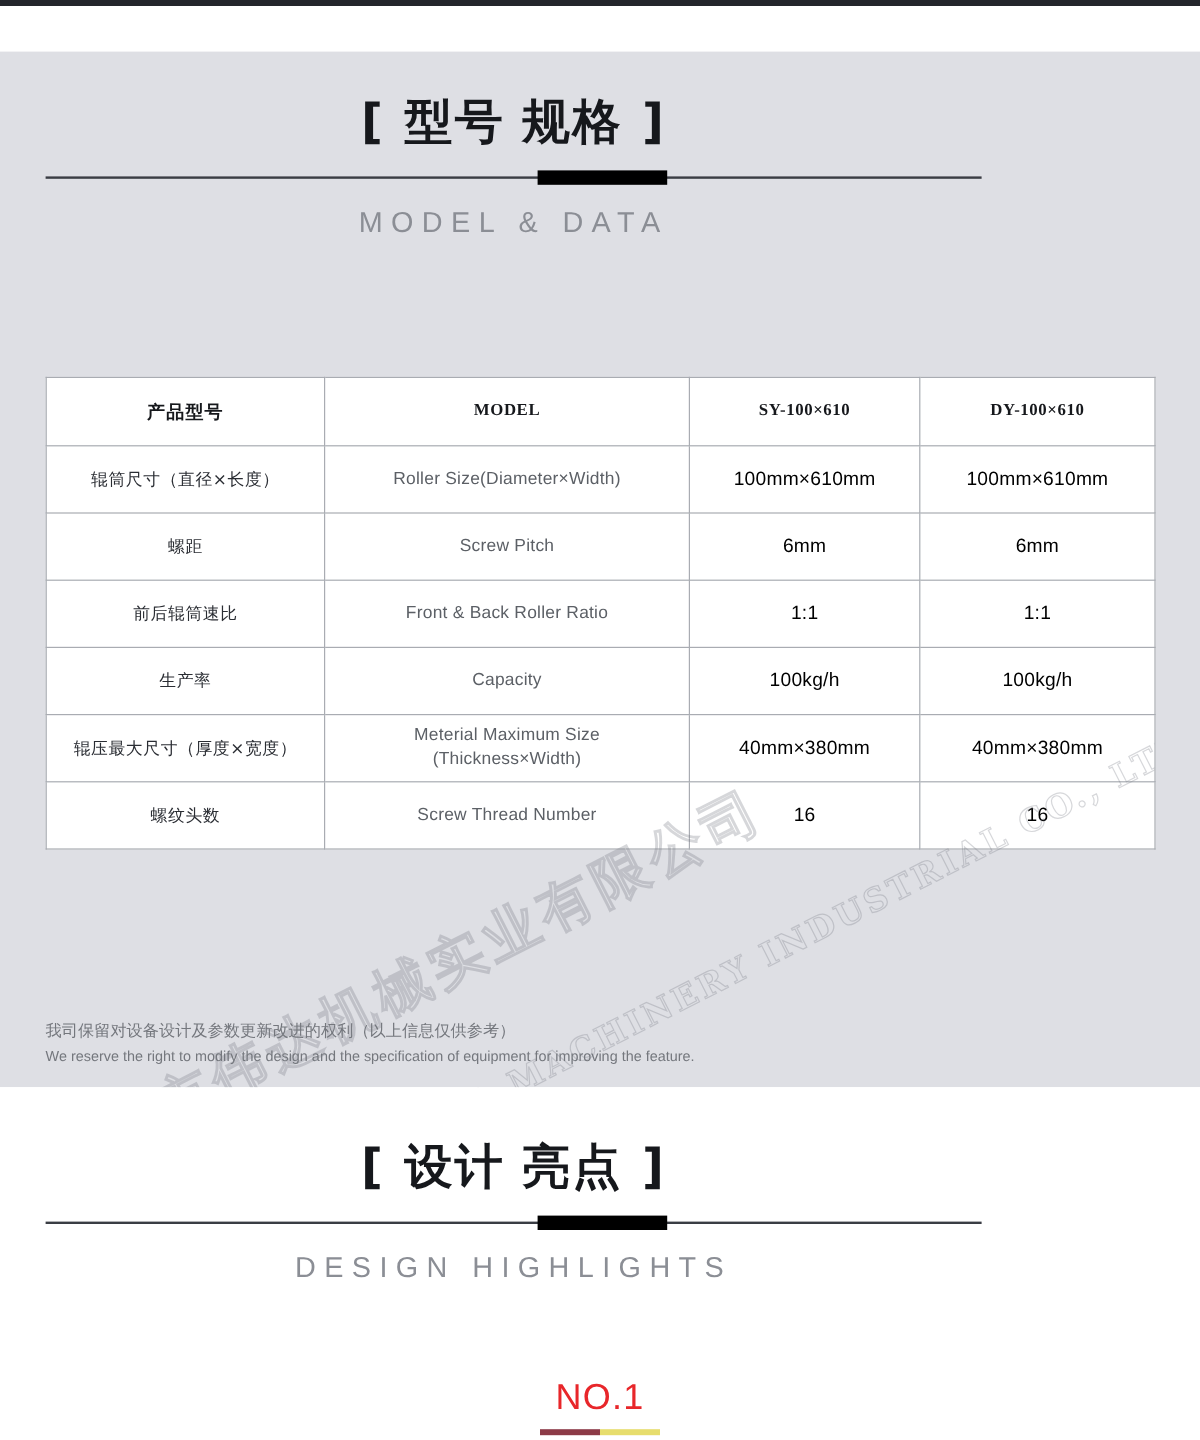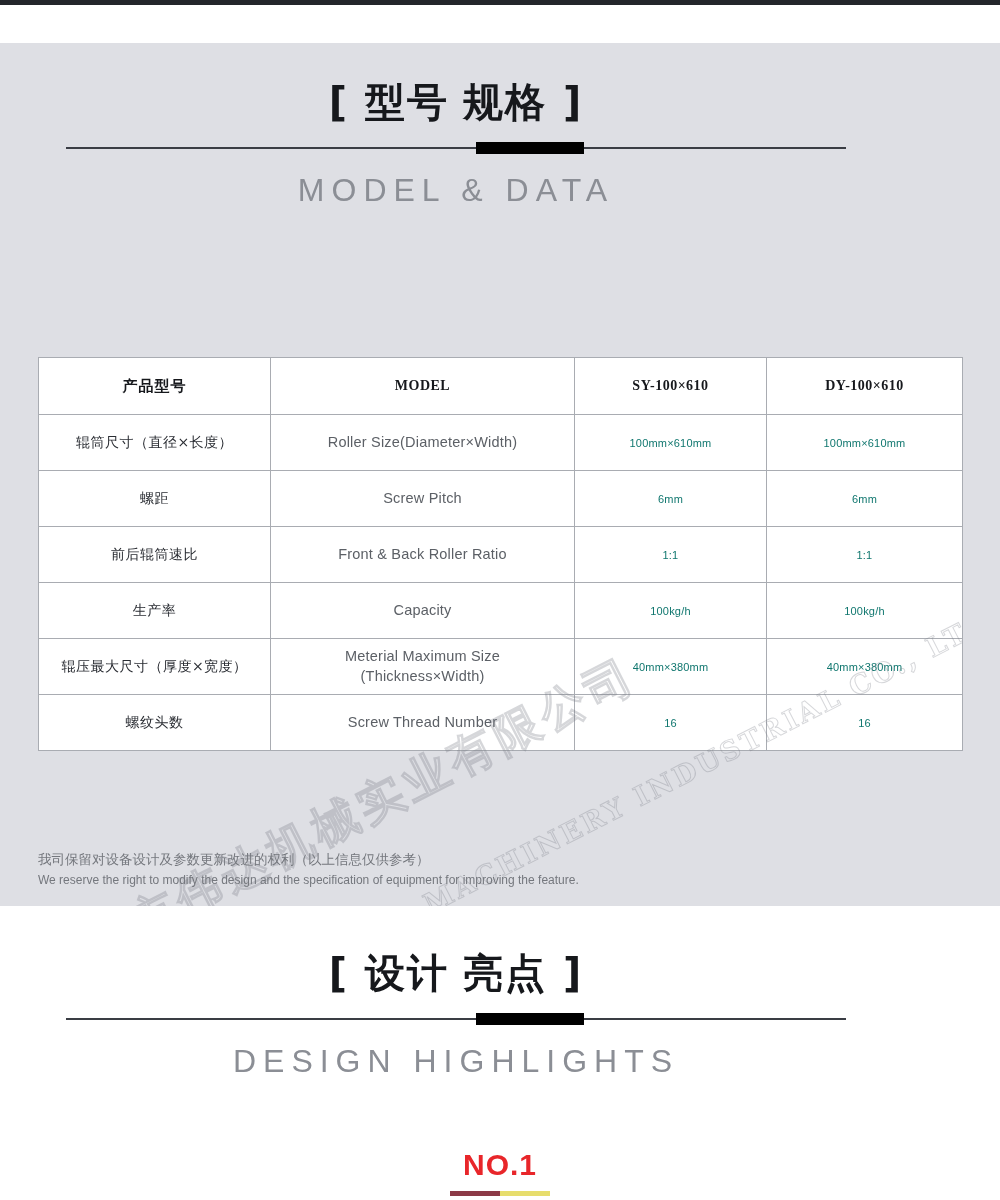--- a/index.html
+++ b/index.html
@@ -21,49 +21,48 @@
     background:#dedfe4;
   }
   
   .section-white {
     position:absolute; left:0; top:906px; width:1000px; height:294px;
     background:#ffffff;
     padding-left:16px;
   }
 
   
-  .heading-block { position:absolute; left:0; width:856px; text-align:center;margin-left:28px; }
+  .heading-block { position:absolute; left:0; width:856px; text-align:center; }
   .heading-cn {
     font-size:40px; font-weight:bold; color:#16181c;
     letter-spacing:2px; line-height:1.15;
     font-family:"DejaVu Sans","Liberation Sans",sans-serif;
   }
   .heading-cn .gapsp { display:inline-block; width:14px; }
 
   .heading-rule { position:relative; height:22px; margin-top:12px; }
   .heading-rule .thin {
     position:absolute; left:38px; right:38px; top:10px; height:2px;
     background:#3a3d44;
   }
   .heading-rule .thick {
     position:absolute; left:448px; width:108px; top:5px; height:12px;
     background:#000000;
   }
   .heading-en {
     margin-top:13px;
-    font-size:32px; color:#8b8e95; letter-spacing:7px; font-weight:400;
+    font-size:24px; color:#8b8e95; letter-spacing:7px; font-weight:400;
     font-family:"Liberation Sans","DejaVu Sans",sans-serif;
   }
 
   
   .table-wrap { position:absolute; left:38px; top:271px; width:924px; }
   table.spec {
     width:924px; border-collapse:collapse; background:#ffffff;
     table-layout:fixed;
-    margin-top:43px;
   }
   table.spec td, table.spec th {
     border:1px solid #a9acb2;
     text-align:center; vertical-align:middle;
     padding:6px 6px;
   }
   table.spec col.c1 { width:232px; }
   table.spec col.c2 { width:304px; }
   table.spec col.c3 { width:192px; }
   table.spec col.c4 { width:196px; }
@@ -82,21 +81,21 @@
   .cell-cn {
     font-size:14px; color:#2a2d33; letter-spacing:0.5px;
     font-family:"DejaVu Sans","Liberation Sans",sans-serif;
   }
   .cell-en {
     font-size:14.5px; color:#5c6066; letter-spacing:0.2px;
     font-family:"Liberation Sans","DejaVu Sans",sans-serif;
     line-height:1.35;
   }
   .cell-val {
-    font-size:11px; color:#0f766e; letter-spacing:0.2px;
+    font-size:16px; color:#000000; letter-spacing:0.2px;
     font-family:"Liberation Sans","DejaVu Sans",sans-serif;
   }
   .row-tall td { height:62px; }
 
   
   .disclaimer {
     position:absolute; left:38px; top:806px; width:900px;
     color:#74777d; line-height:1.62;
   }
   .disc-cn { font-size:13.5px; font-family:"DejaVu Sans","Liberation Sans",sans-serif; }
@@ -116,21 +115,21 @@
     font-weight:bold;
     font-family:"DejaVu Sans","Liberation Sans",sans-serif;
   }
   .wm-cn  { font-size:46px; letter-spacing:5px; }
   .wm-en1 { font-size:27px; letter-spacing:3px; font-family:"DejaVu Serif","Liberation Serif",serif; }
   .wm-en2 { font-size:25px; letter-spacing:3px; font-family:"DejaVu Serif","Liberation Serif",serif; }
 
   
   .no1-block { position:absolute; left:0; top:1148px; width:1000px; text-align:center; }
   .no1-text {
-    font-size:30px; font-weight:bold; color:#e8262a; letter-spacing:1px;
+    font-size:30px; font-weight:normal; color:#e8262a; letter-spacing:1px;
     font-family:"Liberation Sans","DejaVu Sans",sans-serif;
   }
   .no1-underline {
     position:relative; width:100px; height:5px; margin:9px auto 0;
   }
   .no1-underline .left-half {
     position:absolute; left:0; top:0; width:50px; height:5px; background:#8c3a47;
   }
   .no1-underline .right-half {
     position:absolute; left:50px; top:0; width:50px; height:5px; background:#e7dd6d;

